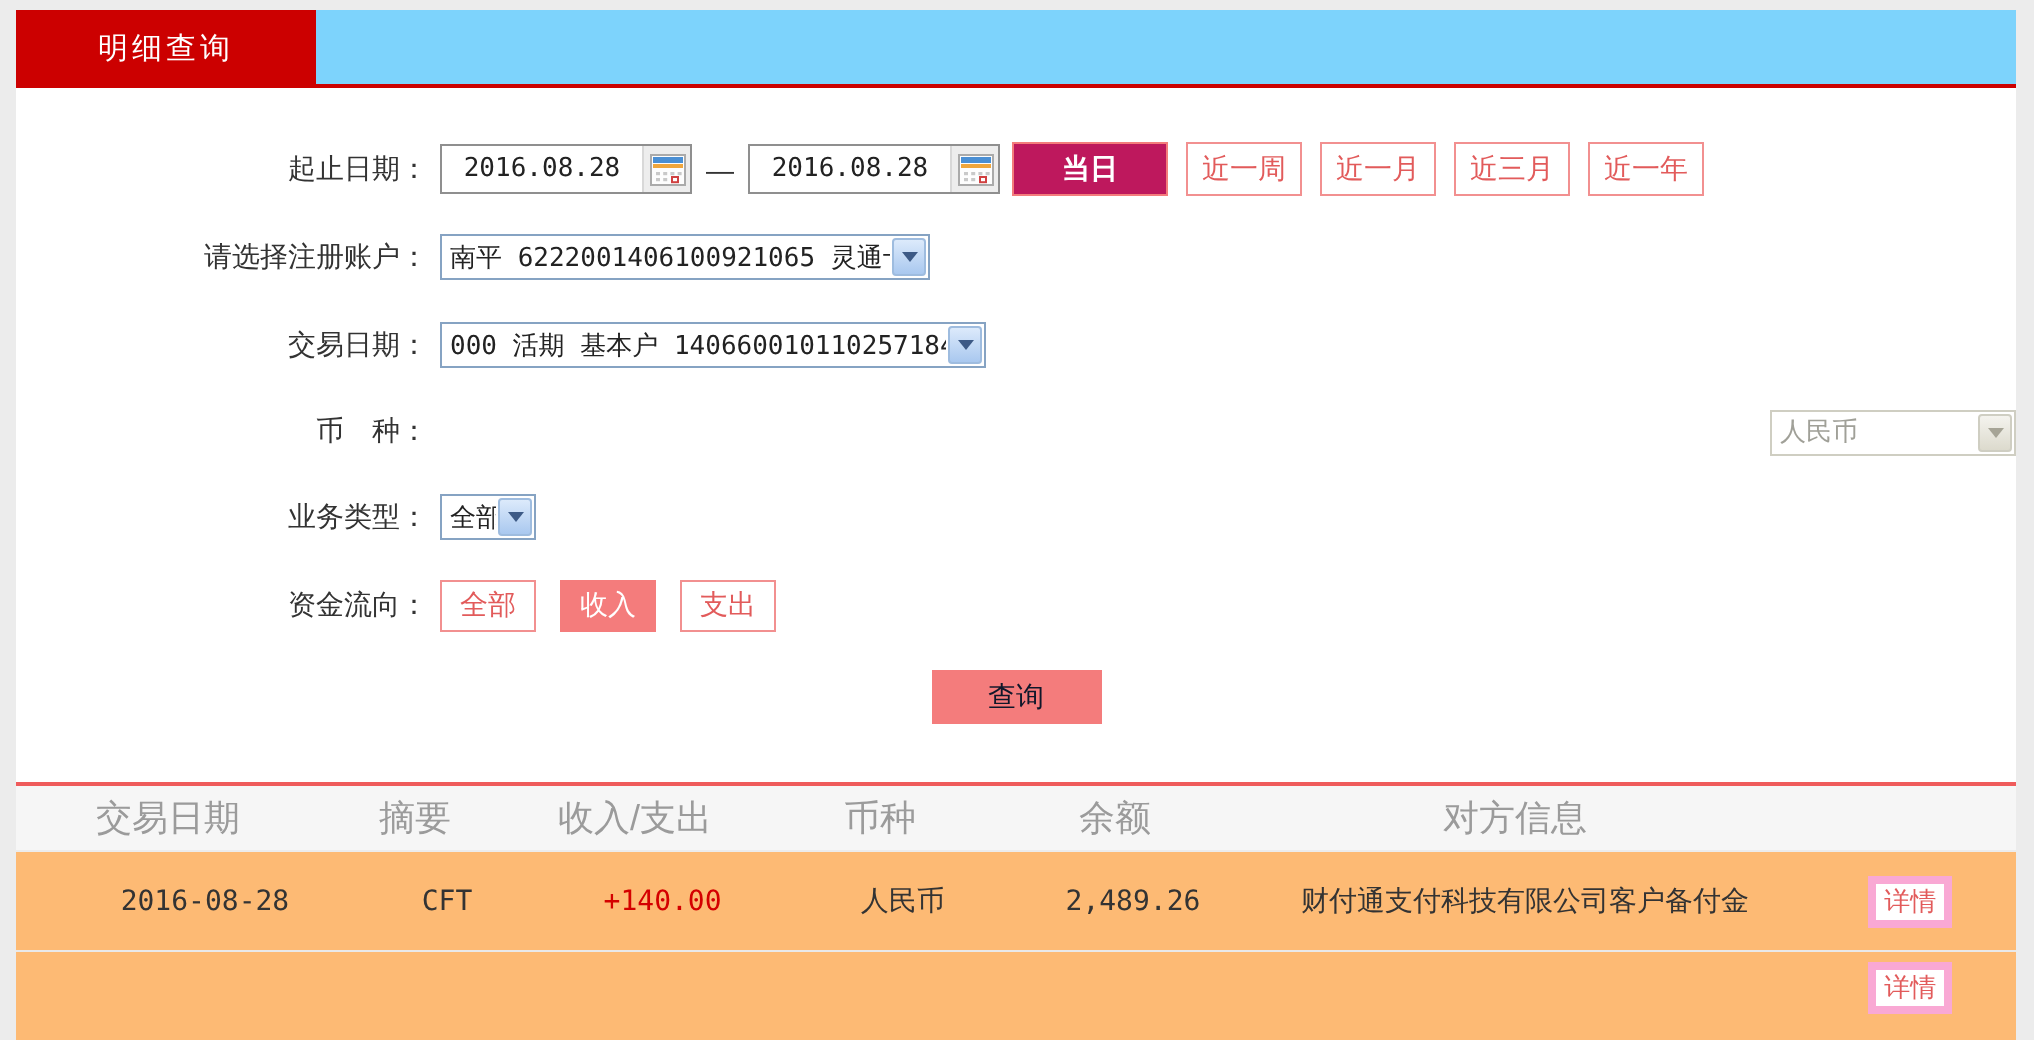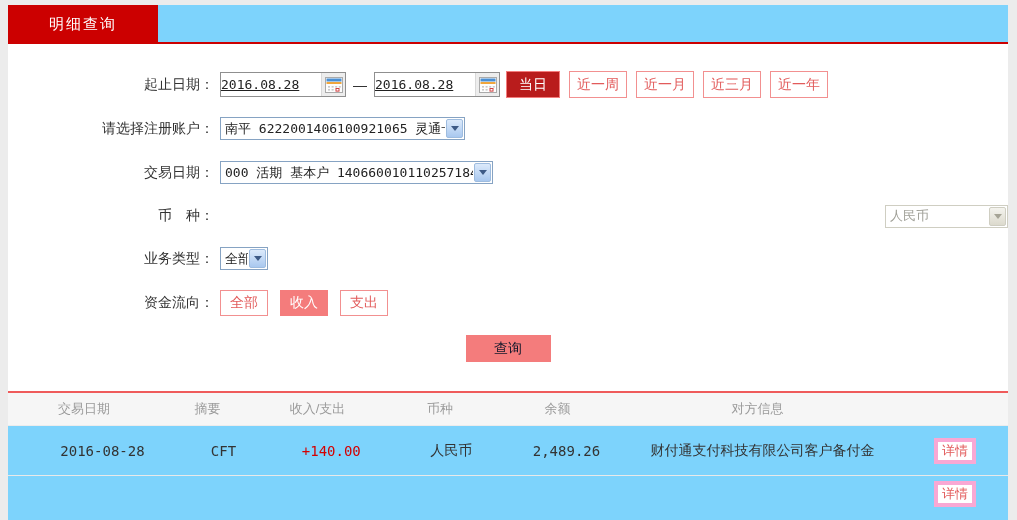--- a/index.html
+++ b/index.html
@@ -12,27 +12,27 @@
   .tab { width:150px; height:39px; background:#cc0000; color:#fff; font-size:15px;
          display:flex; align-items:center; justify-content:center; letter-spacing:2px; cursor:pointer; }
 
   
   .form { padding-top:27px; }
   .frow { display:flex; align-items:center; }
   .lbl { width:206px; text-align:right; margin-right:6px; font-size:14px; color:#333; white-space:nowrap; }
 
   .r-date { height:27px; margin-bottom:19px; }
   .datebox { width:126px; height:25px; border:1px solid #8f8f8f; background:#fff; display:flex; align-items:center; cursor:text; }
-  .dval { flex:1; font:13px "DejaVu Sans Mono",monospace; color:#222;text-decoration:underline; }
+  .dval { flex:1; text-align:center; font:13px "DejaVu Sans Mono",monospace; color:#222; }
   .cal { width:24px; height:23px; background:#ededed; border-left:1px solid #d8d8d8;
          display:flex; align-items:center; justify-content:center; cursor:pointer; }
   .dash { margin:0 7px; color:#333; font-size:14px; }
   .qbtn { height:27px; margin-left:9px; padding:0 7px; background:#fff; border:1px solid #f29090;
           color:#e25b5b; font-size:14px; font-family:inherit; cursor:pointer; }
-  .qbtn.filled { background:#b91c1c; border-color:#f47c7c; color:#fff; padding:0 12px; margin-left:6px; }
+  .qbtn.filled { background:#be185d; border-color:#f47c7c; color:#fff; padding:0 24px; margin-left:6px;font-weight:bold; }
 
   .r-reg { height:23px; margin-bottom:21px; }
   .r-sub { height:23px; margin-bottom:21px; }
   .r-cur { height:22px; margin-bottom:20px;justify-content:space-between; }
   .r-biz { height:23px; margin-bottom:19px; }
   .r-flow{ height:27px; margin-bottom:19px; }
 
   .sel { display:flex; align-items:center; height:23px; border:1px solid #86a3c3; background:#fff;
          padding-left:4px; cursor:pointer; }
   .sel .sp { flex:1; font:13px "DejaVu Sans Mono",monospace; color:#222; white-space:nowrap; overflow:hidden; }
@@ -55,22 +55,22 @@
 
   .r-dl { height:24px; margin-bottom:10px; display:flex; align-items:center; padding-left:182px; }
   .dl-lbl { font-size:14px; color:#333; margin-right:10px; white-space:nowrap; }
   .dl-hint { font-size:14px; color:#333; margin-left:65px; white-space:nowrap; }
   .dlbtn { width:62px; height:26px; margin-left:12px; background:#f47c7c; border:none; color:#fff;
            font-size:14px; font-family:inherit; cursor:pointer; }
 
   
   .tbl-topline { height:2px; background:#ef5b5b; }
   .thead { display:flex; align-items:center; height:33px; background:#f6f6f6; border-bottom:1px solid #ececec; }
-  .th { font-size:13px; color:#9b9b9b; text-align:center; }
-  .trow { display:flex; align-items:center; height:50px; background:#7dd3fc; border-bottom:1px solid #e9e9e9;padding-left:20px; }
+  .th { font-size:18px; color:#9b9b9b; text-align:center; }
+  .trow { display:flex; align-items:center; height:50px; background:#fdba74; border-bottom:1px solid #e9e9e9;padding-left:20px; }
   .td { font:14px "DejaVu Sans Mono",monospace; color:#333; text-align:center; white-space:nowrap; }
   .c1{width:152px}.c2{width:95px}.c3{width:125px}.c4{width:120px}.c5{width:115px}.c6{width:285px}.c7{width:108px}
   .td.amount { color:#d40000; }
   .td.cjk { font-family:"Liberation Sans",sans-serif; }
   .detailbtn { width:42px; height:26px; background:#fff; border:4px solid #f9a8d4; color:#e25b5b;
                font-size:13px; font-family:inherit; cursor:pointer; }
   .trow.partial { align-items:flex-start; border-bottom:none; }
   .trow.partial .c7 { padding-top:5px; }
 </style>
 </head>

